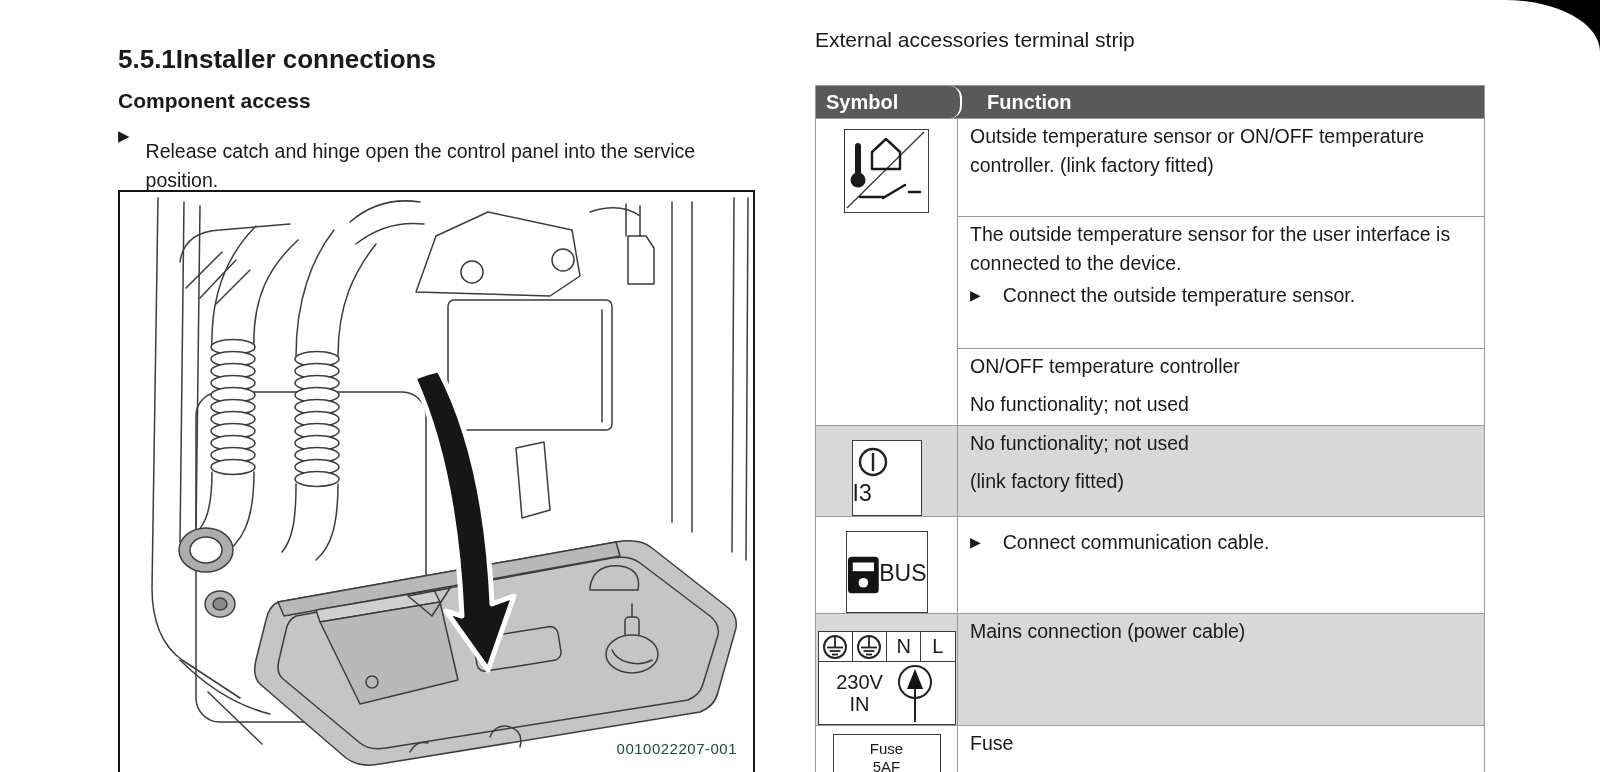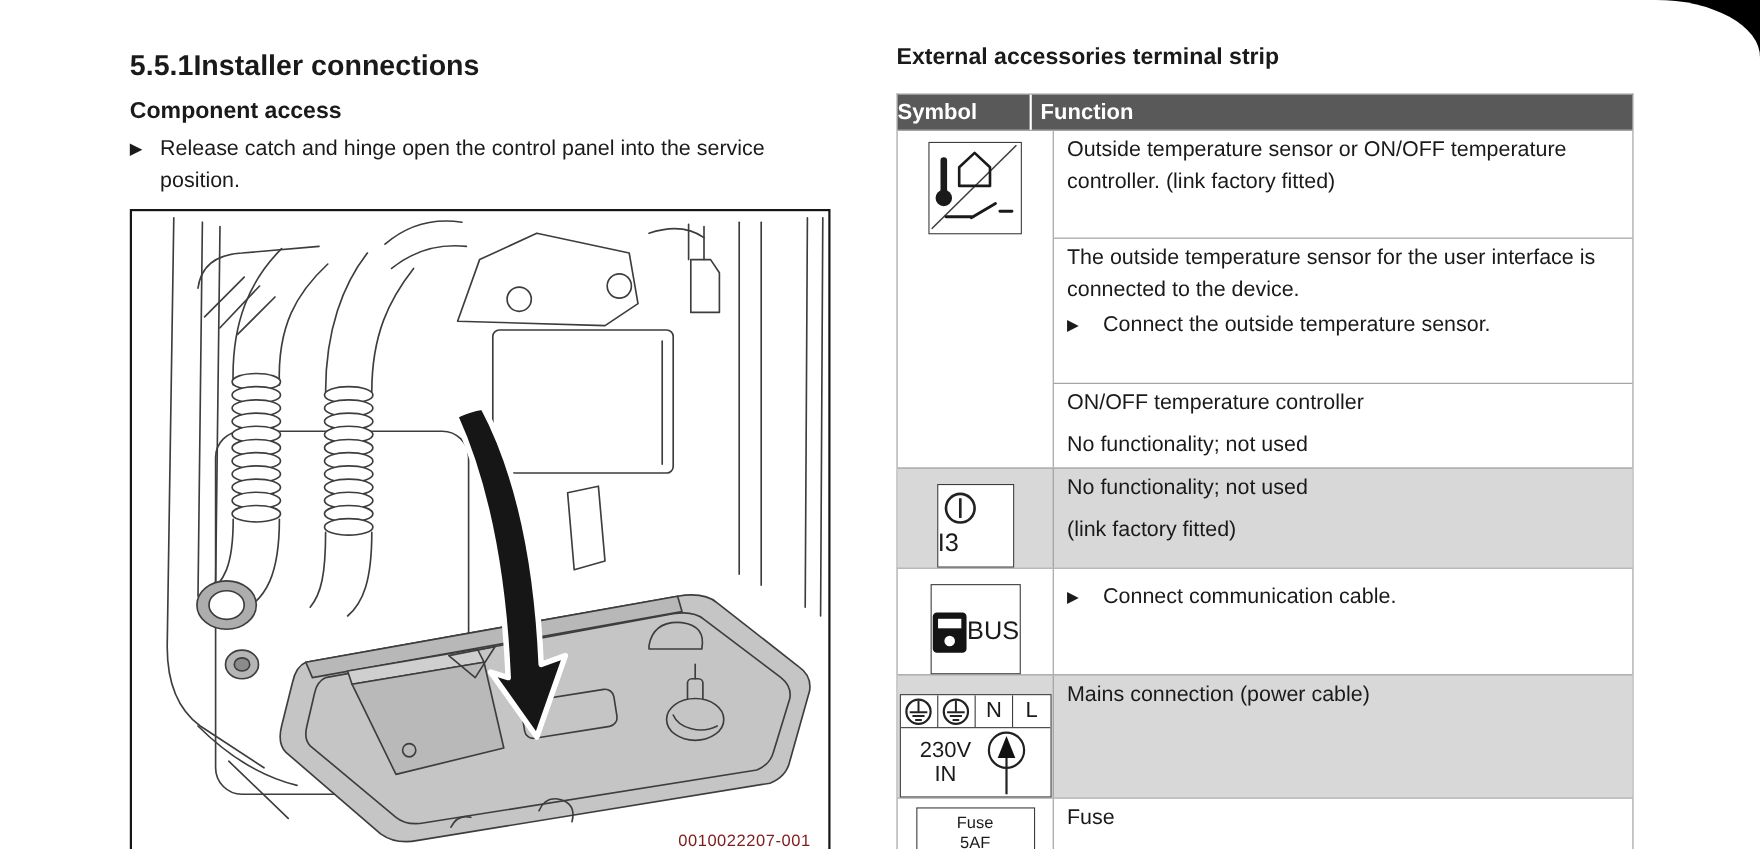--- a/index.html
+++ b/index.html
@@ -12,43 +12,43 @@
     position:absolute; left:0; top:0; width:1600px; height:772px;
     background:#fff; border-top-right-radius:95px 52px; overflow:hidden;
   }
 
   
   .sec-heading { position:absolute; left:118px; top:44px; display:flex; 
     font-size:26px; font-weight:bold; white-space:nowrap;text-align:right; }
   .sub-heading { position:absolute; left:118px; top:89px; font-size:21px; font-weight:bold; }
   .instruction { position:absolute; left:118px; top:121px; width:600px; display:flex; }
   .instruction .bullet { font-size:15px; line-height:29px; margin-right:16px; }
-  .instruction .txt { font-size:19.5px; line-height:29px; width:575px; }
+  .instruction .txt { font-size:19.5px; line-height:29px; width:575px;margin-top:16px; }
 
   .figure {
     position:absolute; left:118px; top:190px; width:637px; height:600px;
     border:2px solid #161616; box-sizing:border-box; background:#fff;
   }
   .figure-caption {
-    position:absolute; top:564px; right:16px; font-size:15px; color:#7f1d1d;
+    position:absolute; top:548px; right:16px; font-size:15px; color:#14532d;
     letter-spacing:0.5px;
   }
 
   
-  .acc-heading { position:absolute; left:815px; top:40px; font-size:21px; font-weight:bold; }
+  .acc-heading { position:absolute; left:815px; top:28px; font-size:21px; font-weight:normal; }
 
   .acc-table {
     position:absolute; left:815px; top:85px; width:670px;
     border-left:1px solid #9b9b9b; border-right:1px solid #9b9b9b; border-top:1px solid #9b9b9b;
     box-sizing:border-box; background:#fff;
   }
   .thead { display:flex; height:32px; background:#595959; color:#fff;
     font-size:20px; font-weight:bold; align-items:center; }
-  .th-sym { width:122px; box-sizing:border-box; border-right:2px solid #fff; height:100%; display:flex; align-items:center; }
-  .th-fn  { flex:1; padding-left:8px; height:100%; display:flex; align-items:center; }
+  .th-sym { width:146px; padding-left:10px; box-sizing:border-box; border-right:2px solid #fff; height:100%; display:flex; align-items:center;border-radius:12px; }
+  .th-fn  { flex:1; padding-left:25px; height:100%; display:flex; align-items:center; }
 
   .row { display:flex; border-top:1px solid #9b9b9b; }
   .row.shaded { background:#d8d8d8; }
   .cell-sym { width:142px; box-sizing:border-box; border-right:1px solid #9b9b9b;
     display:flex; justify-content:center; align-items:flex-start; }
   .cell-fn { flex:1; padding:3px 12px 6px; font-size:19.5px; line-height:29px; }
   .fn-stack { flex:1; display:flex; flex-direction:column; }
   .sub { padding:3px 12px 6px; font-size:19.5px; line-height:29px; box-sizing:border-box; }
   .sub + .sub { border-top:1px solid #9b9b9b; }
   .sub1 { min-height:97px; }

